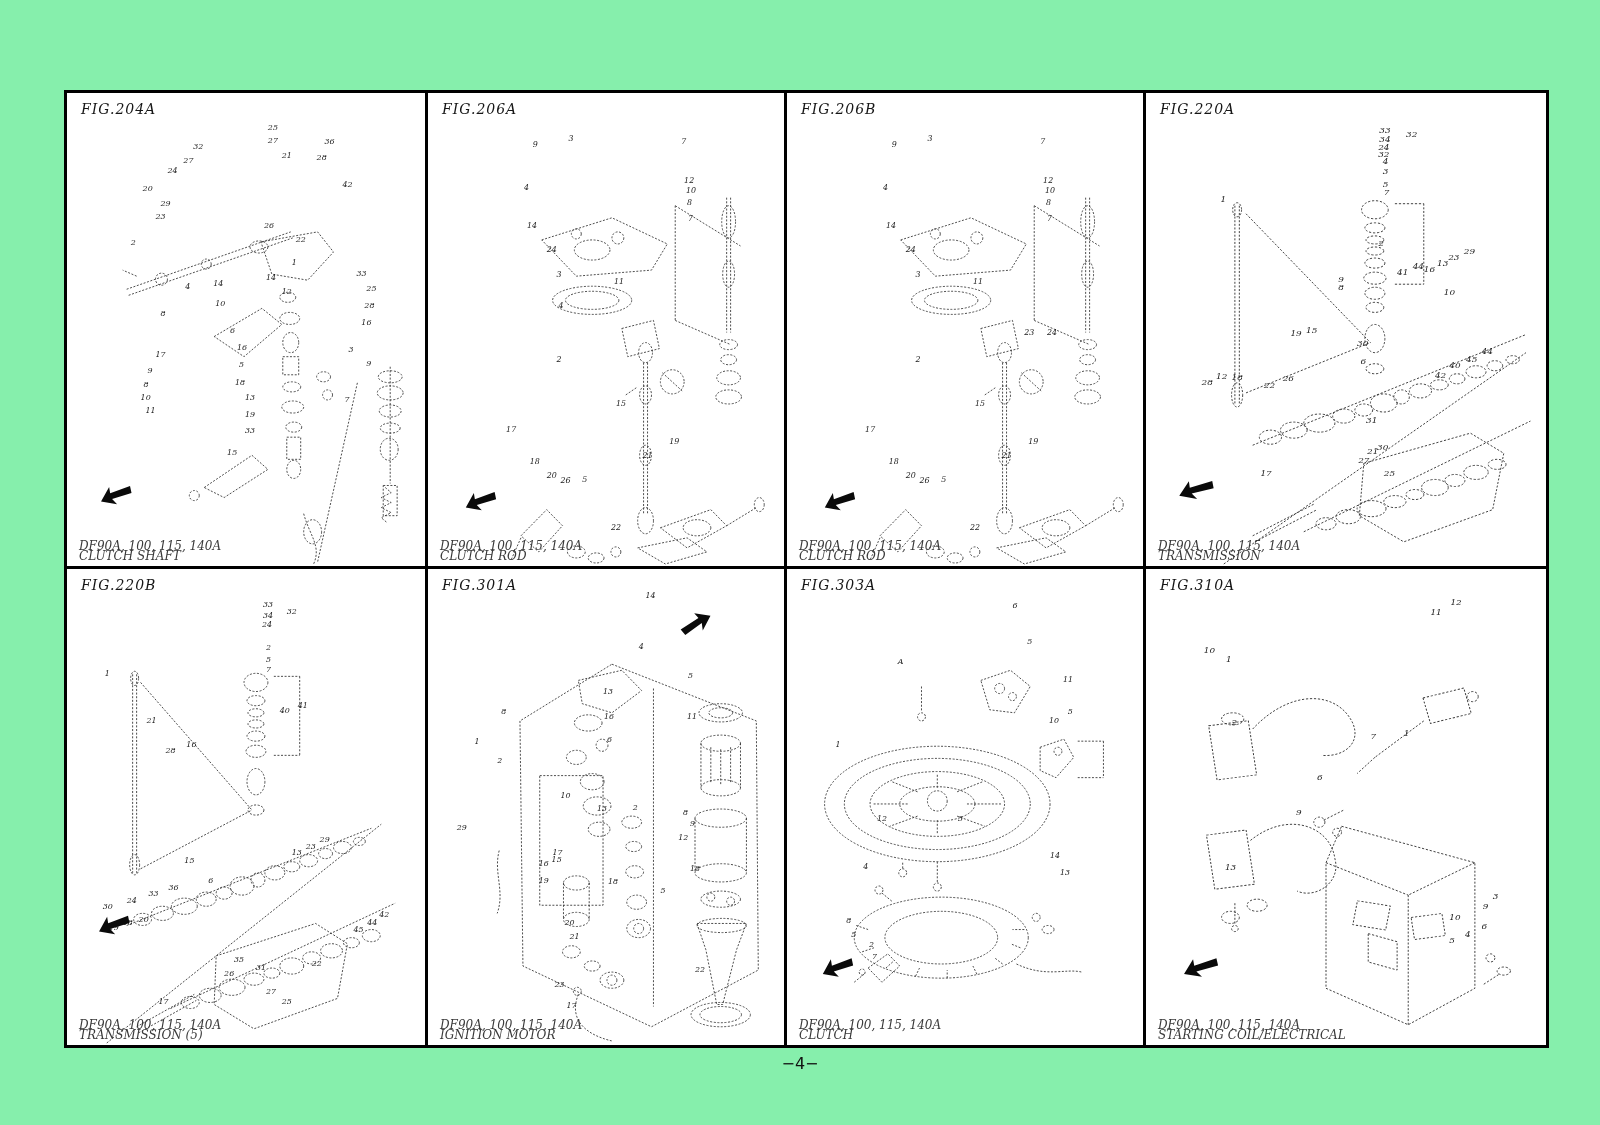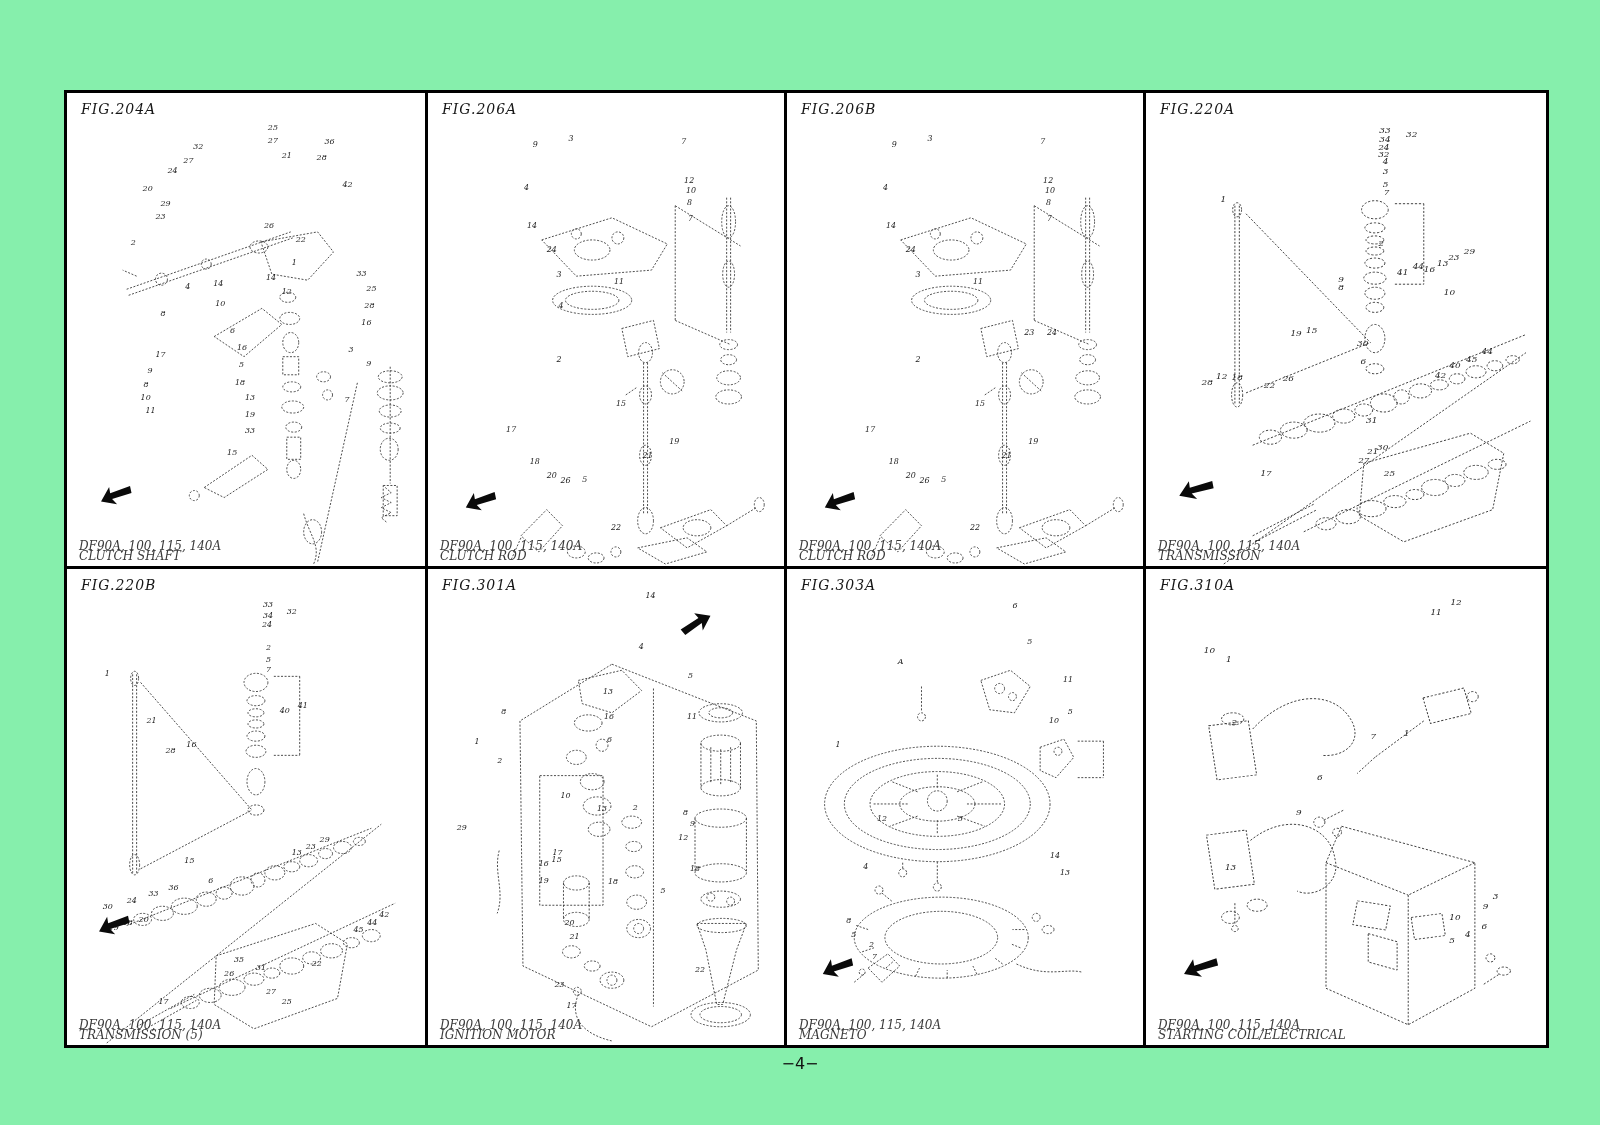--- a/index.html
+++ b/index.html
@@ -567,21 +567,21 @@
           <text x="173" y="249" class="callout">3</text>
           <text x="77" y="296" class="callout">4</text>
           <text x="266" y="285" class="callout">14</text>
           <text x="276" y="302" class="callout">13</text>
           <text x="60" y="350" class="callout">8</text>
           <text x="65" y="363" class="callout">5</text>
           <text x="83" y="373" class="callout">2</text>
           <text x="86" y="385" class="callout">7</text>
           <path d="M0,9 L14,0 L12,6 L33,9 L31,16 L11,12 L13,19 Z" transform="translate(32 392) rotate(-28)" fill="#0a0a0a" stroke="none"></path>
         </svg>
-        <div class="caption"><div>DF90A, 100, 115, 140A</div><div>MAGNETO</div></div>
+        <div class="caption"><div>DF90A, 100, 115, 140A</div><div>CLUTCH</div></div>
       </div>
       <div class="panel last-col last-row">
         <div class="fig-title">FIG.310A</div>
         <svg class="draw" viewBox="0 0 360 470" preserveAspectRatio="none">
           <rect x="60" y="152" width="36" height="54" transform="rotate(-8 78 179)" fill="none" stroke="#3a3a3a" stroke-width="0.9" stroke-dasharray="2 1.6"></rect>
           <ellipse cx="78" cy="148" rx="10" ry="6" fill="none" stroke="#3a3a3a" stroke-width="0.9" stroke-dasharray="2 1.6"></ellipse>
           <path d="M96,158 C130,118 172,120 186,152 C194,172 178,186 158,184" fill="none" stroke="#3a3a3a" stroke-width="0.9" stroke-dasharray="2 1.6"></path>
           <rect x="58" y="260" width="36" height="54" transform="rotate(-8 76 287)" fill="none" stroke="#3a3a3a" stroke-width="0.9" stroke-dasharray="2 1.6"></rect>
           <path d="M94,268 C128,238 166,254 170,286 C176,310 152,326 136,318" fill="none" stroke="#3a3a3a" stroke-width="0.9" stroke-dasharray="2 1.6"></path>
           <ellipse cx="100" cy="332" rx="9" ry="6" fill="none" stroke="#3a3a3a" stroke-width="0.9" stroke-dasharray="2 1.6"></ellipse>

